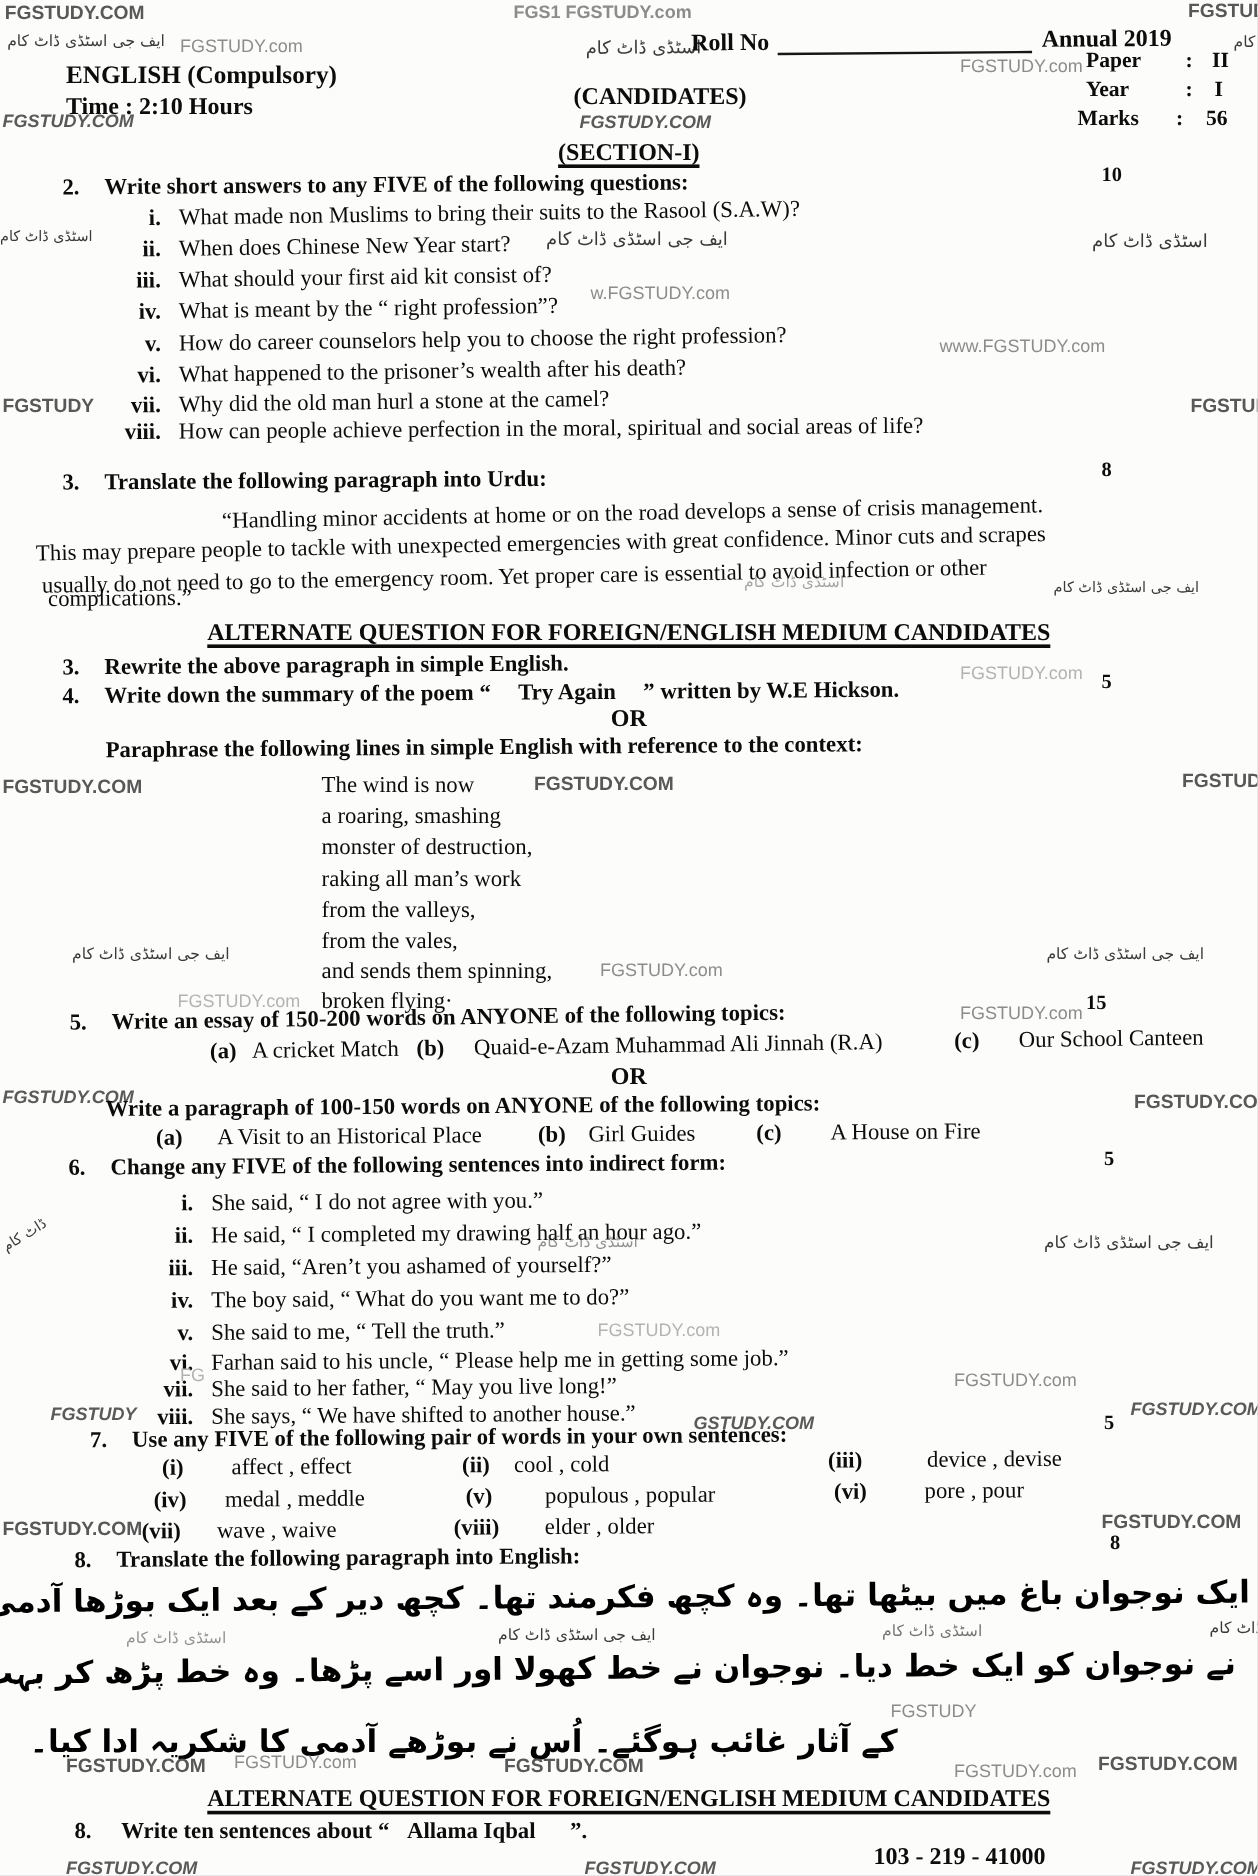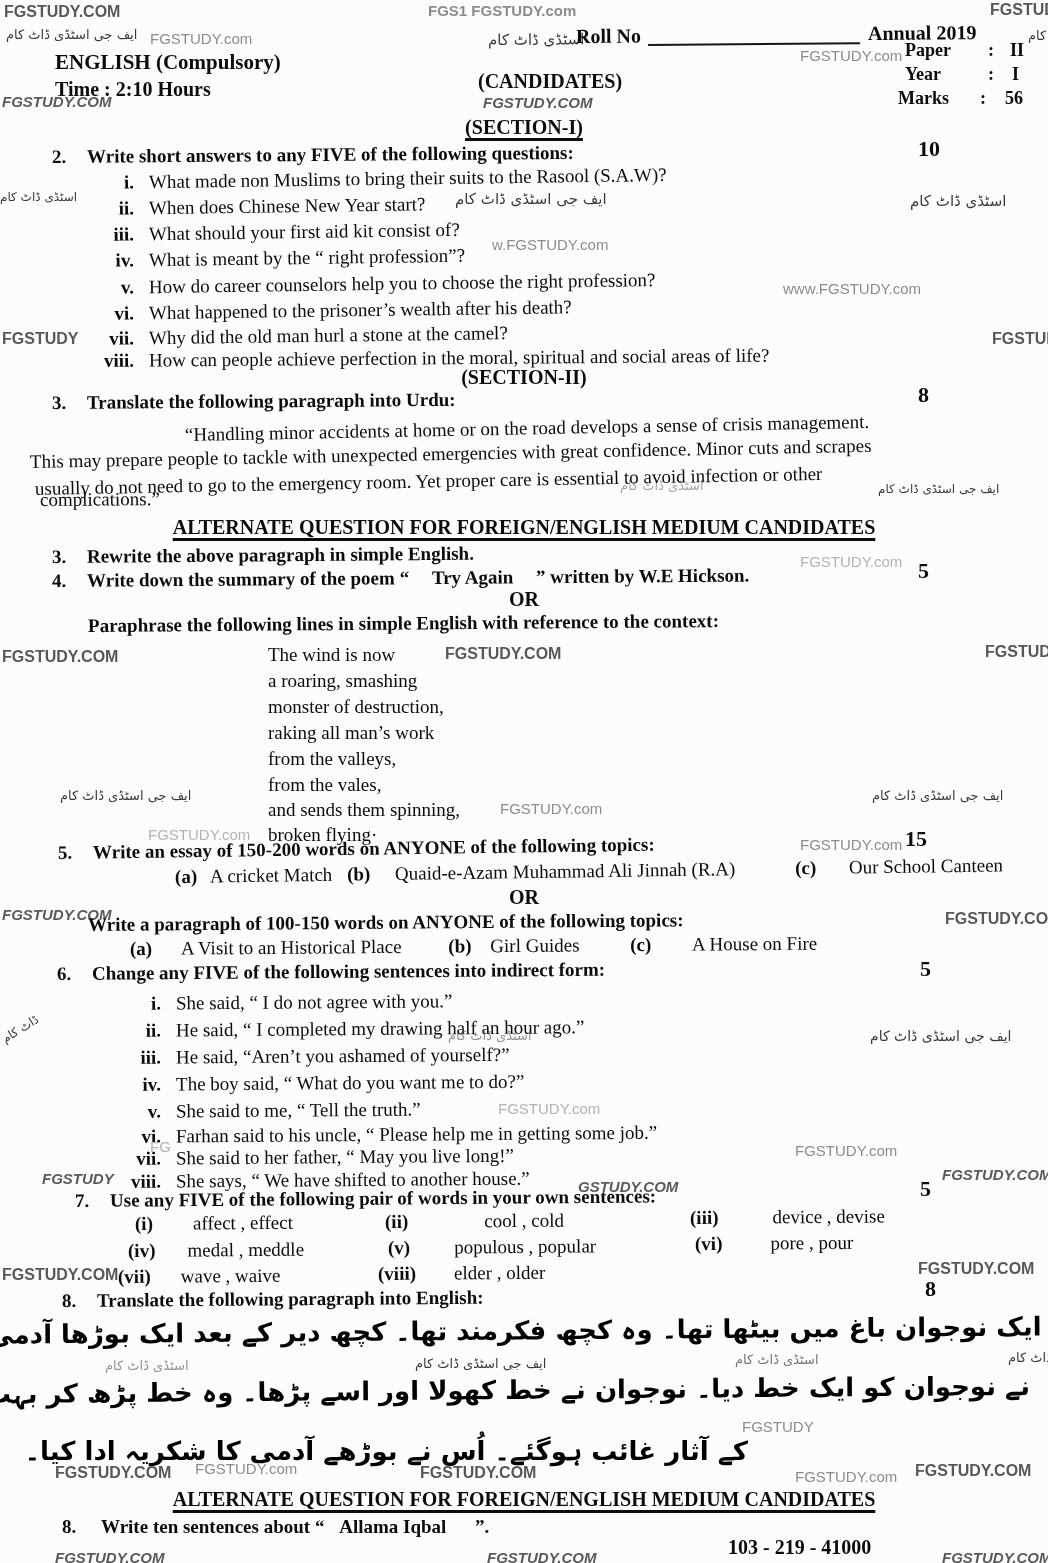--- a/index.html
+++ b/index.html
@@ -19,21 +19,21 @@
   .wmF{font-family:"Liberation Sans",sans-serif;color:#b3b3b3;font-size:15px;}
   .ur{font-family:"DejaVu Sans",sans-serif;direction:rtl;unicode-bidi:isolate;}
   .urW{font-family:"DejaVu Sans",sans-serif;direction:rtl;color:#3a3a3a;font-size:13px;}
   .urP{font-size:26px;font-weight:bold;color:#000;}
   .rn{display:inline-block;width:46px;text-align:right;font-weight:bold;}
   .rn2{display:inline-block;width:56px;text-align:right;font-weight:bold;}
   .it{margin-left:15px;}
   .sk{transform:rotate(-0.8deg);transform-origin:0 50%;}
   .sk2{transform:rotate(-1.1deg);transform-origin:0 50%;}
   .sk3{transform:rotate(-0.45deg);transform-origin:0 50%;}
-  .mk{font-size:22px;font-weight:bold;}
+  .mk{font-size:17px;font-weight:bold;}
   .blank{border-bottom:2px solid #161616;height:20px;}
 </style>
 </head>
 <body>
 
 <div class="page">
 
   <div class="a wmB" style="left:4px;top:3px;">FGSTUDY.COM</div>
   <div class="a wm" style="left:428px;top:2px;font-weight:bold;">FGS1 FGSTUDY.com</div>
   <div class="a wmB" style="left:990px;top:1px;">FGSTUDY</div>
@@ -83,21 +83,20 @@
   <div class="a t sk3" style="left:88px;top:350px;"><span class="rn">viii.</span><span class="it">How can people achieve perfection in the moral, spiritual and social areas of life?</span></div>
 
   <div class="a urW" style="left:0px;top:190px;font-size:12px;">اسٹڈی ڈاٹ کام</div>
   <div class="a urW" style="left:455px;top:190px;font-size:15px;">ایف جی اسٹڈی ڈاٹ کام</div>
   <div class="a urW" style="left:910px;top:192px;font-size:15px;">اسٹڈی ڈاٹ کام</div>
   <div class="a wm" style="left:492px;top:236px;">w.FGSTUDY.com</div>
   <div class="a wm" style="left:783px;top:280px;">www.FGSTUDY.com</div>
   <div class="a wmB" style="left:2px;top:330px;">FGSTUDY</div>
   <div class="a wmB" style="left:992px;top:330px;">FGSTUDY</div>
 
-  <div class="a c t20 b" style="top:366px;"><span>(SECTION-II)</span></div>
   <div class="a mk" style="left:918px;top:382px;">8</div>
 
   <div class="a t b sk3" style="left:52px;top:392px;">
     <span>3.</span>
     <span style="margin-left:16px;">Translate the following paragraph into Urdu:</span>
   </div>
   <div class="a t sk2" style="left:185px;top:424px;">“Handling minor accidents at home or on the road develops a sense of crisis management.</div>
   <div class="a t sk2" style="left:30px;top:451px;">This may prepare people to tackle with unexpected emergencies with great confidence. Minor cuts and scrapes</div>
   <div class="a t sk2" style="left:35px;top:478px;">usually do not need to go to the emergency room.  Yet proper care is essential to avoid infection or other</div>
   <div class="a t sk3" style="left:40px;top:489px;">complications.”</div>
@@ -191,21 +190,21 @@
   <div class="a wmI" style="left:578px;top:1178px;">GSTUDY.COM</div>
   <div class="a wmI" style="left:942px;top:1166px;">FGSTUDY.COM</div>
 
   <div class="a mk" style="left:920px;top:1176px;">5</div>
   <div class="a t b sk3" style="left:75px;top:1190px;">
     <span>7.</span>
     <span style="margin-left:16px;">Use any FIVE of the following pair of words in your own sentences:</span>
   </div>
 
   <div class="a t sk3" style="left:135px;top:1213px;"><span class="b">(i)</span><span style="margin-left:40px;">affect , effect</span></div>
-  <div class="a t sk3" style="left:385px;top:1211px;"><span class="b">(ii)</span><span style="margin-left:76px;">cool , cold</span></div>
+  <div class="a t sk3" style="left:385px;top:1211px;"><span class="b">(ii)</span><span style="margin-left:20px;">cool , cold</span></div>
   <div class="a t sk3" style="left:690px;top:1207px;"><span class="b">(iii)</span><span style="margin-left:54px;">device , devise</span></div>
 
   <div class="a t sk3" style="left:128px;top:1240px;"><span class="b">(iv)</span><span style="margin-left:32px;">medal , meddle</span></div>
   <div class="a t sk3" style="left:388px;top:1237px;"><span class="b">(v)</span><span style="margin-left:44px;">populous , popular</span></div>
   <div class="a t sk3" style="left:695px;top:1233px;"><span class="b">(vi)</span><span style="margin-left:48px;">pore , pour</span></div>
 
   <div class="a t sk3" style="left:118px;top:1266px;"><span class="b">(vii)</span><span style="margin-left:30px;">wave , waive</span></div>
   <div class="a t sk3" style="left:378px;top:1263px;"><span class="b">(viii)</span><span style="margin-left:38px;">elder , older</span></div>
 
   <div class="a wmB" style="left:2px;top:1266px;">FGSTUDY.COM</div>

